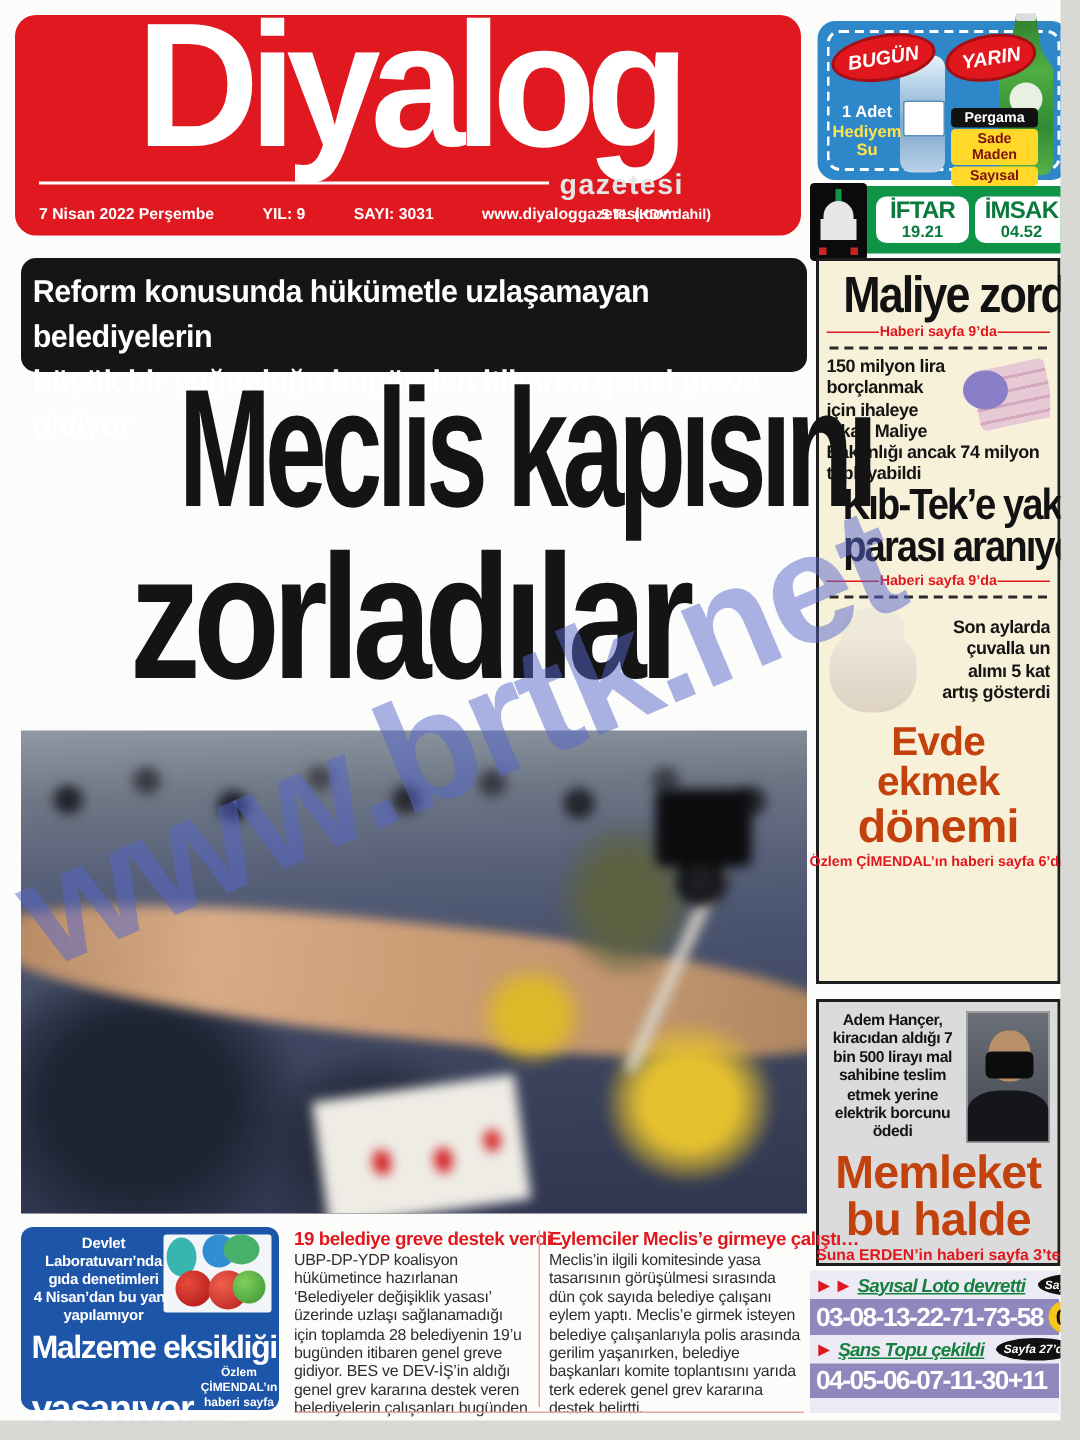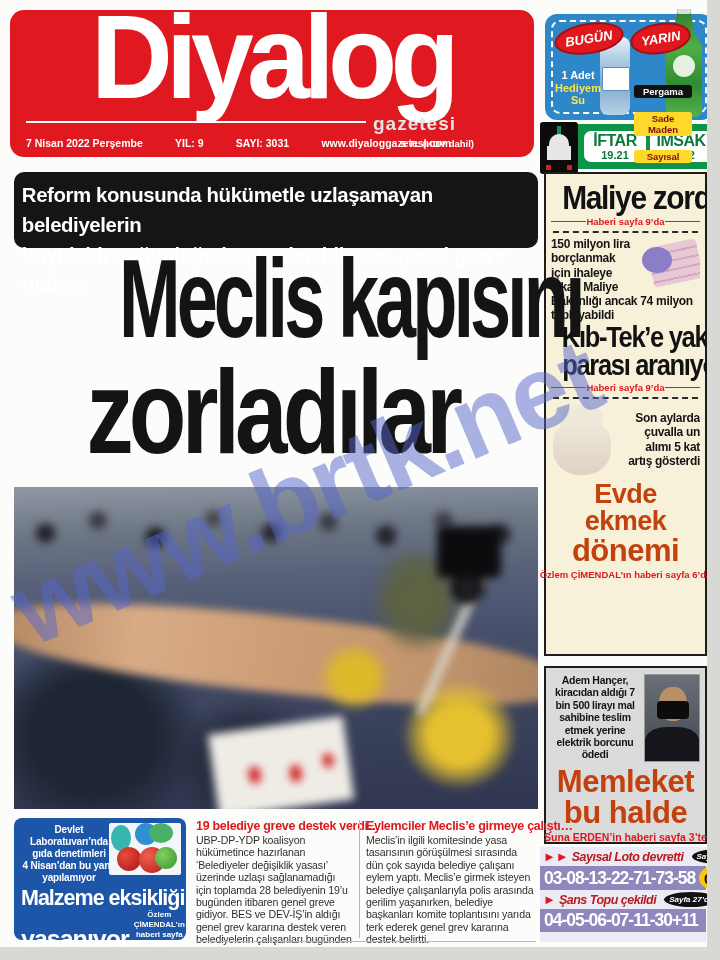--- a/index.html
+++ b/index.html
@@ -21,21 +21,21 @@
   .promo-inner { position:absolute; inset:3px; border:2px dashed #fff; border-radius:9px; }
   .oval { position:absolute; background:#e0181e; color:#fff; font-style:italic; font-weight:700; font-size:13px; border-radius:50%; padding:6px 9px; transform:rotate(-9deg); border:2px solid #a50e13; z-index:3; }
   .oval.bugun { left:6px; top:6px; }
   .oval.yarin { left:82px; top:6px; }
   .promo-left-txt { position:absolute; left:4px; top:52px; width:52px; text-align:center; font-weight:700; font-size:11px; color:#fff; line-height:1.15; z-index:2; }
   .promo-left-txt .yel { color:#ffe34d; }
   .water-bottle { position:absolute; left:52px; top:20px; width:30px; height:78px; background:linear-gradient(180deg,#e8f2fa 0%,#aecbe4 30%,#7fa8cd 60%,#b9d2e8 100%); border-radius:8px; z-index:1; }
   .water-bottle:before { content:""; position:absolute; left:9px; top:-6px; width:12px; height:8px; background:#eef4f8; border-radius:2px; }
   .water-bottle:after { content:""; position:absolute; left:2px; top:30px; width:26px; height:22px; background:#ffffff; border:1px solid #5a8fc0; border-radius:2px; }
   .promo-mid-txt { position:absolute; left:86px; top:54px; width:58px; z-index:2; text-align:center; }
-  .chip { display:block; margin:14px auto; background:#ffd829; color:#7a1010; font-weight:700; font-size:9.5px; border-radius:3px; padding:1px 3px; }
+  .chip { display:block; margin:1px auto; background:#ffd829; color:#7a1010; font-weight:700; font-size:9.5px; border-radius:3px; padding:1px 3px; }
   .chip.first { background:#111; color:#fff; }
   .soda-bottle { position:absolute; right:8px; top:-8px; width:36px; height:108px; background:linear-gradient(180deg,#2f7d2e 0%,#4fae43 35%,#2f8c33 70%,#57b24a 100%); border-radius:10px 10px 8px 8px; clip-path:polygon(32% 0,68% 0,78% 22%,100% 34%,100% 100%,0 100%,0 34%,22% 22%); z-index:2; }
   .soda-bottle:before { content:""; position:absolute; left:50%; top:46px; width:22px; height:22px; margin-left:-11px; background:#e8f0e2; border-radius:50%; }
   .soda-bottle:after { content:""; position:absolute; left:50%; top:-2px; width:14px; height:7px; margin-left:-7px; background:#ddd; border-radius:2px; }
 
   
   .prayer { position:absolute; left:540px; top:124px; width:178px; height:45px; background:#0e9447; border-radius:6px; display:flex; align-items:center; gap:4px; padding:4px 6px 4px 44px; }
   .mosque { position:absolute; left:0; top:-2px; width:38px; height:52px; background:#0b0b0b; border-radius:3px; }
   .mosque .dome { position:absolute; left:9px; top:12px; width:20px; height:12px; background:#e7e7e7; border-radius:10px 10px 0 0; }
   .mosque .base { position:absolute; left:7px; top:24px; width:24px; height:14px; background:#e7e7e7; }
@@ -110,21 +110,21 @@
   .mask-photo { float:right; width:56px; height:88px; margin:0 0 2px 5px; background:linear-gradient(180deg,#6a6f78,#43464d); border:1px solid #999; position:relative; overflow:hidden; }
   .mask-photo .face { position:absolute; left:14px; top:12px; width:28px; height:34px; background:#b98f68; border-radius:45%; }
   .mask-photo .mask { position:absolute; left:12px; top:26px; width:32px; height:18px; background:#0c0c0c; border-radius:4px; }
   .mask-photo .hood { position:absolute; left:0; bottom:0; width:100%; height:34px; background:#14161c; border-radius:40% 40% 0 0; }
   .round-head { text-align:center; font-weight:700; color:#c2410c; letter-spacing:-.5px; line-height:1.0; margin-top:2px; }
 
   
   .lotto { position:absolute; left:540px; top:847px; width:166px; height:95px; background:#eceaf4; font-weight:700; }
   .lrow { display:flex; align-items:center; gap:3px; padding:2px 3px; }
   .chev { color:#e0181e; font-size:13px; line-height:1; font-weight:900; }
-  .ltitle { font-size:12.5px; font-style:italic; letter-spacing:-.5px; color:#b91c1c; white-space:nowrap; }
+  .ltitle { font-size:12.5px; font-style:italic; letter-spacing:-.5px; color:#15803d; white-space:nowrap;text-decoration:underline; }
   .lline { flex:1; border-top:2px solid #111; margin:0 1px; }
   .lpage { background:#111; color:#fff; font-size:8px; font-style:italic; border-radius:50%; padding:3px 5px; white-space:nowrap; }
   .lnums { background:#8e88bd; color:#fff; font-size:17.5px; font-weight:800; letter-spacing:-1px; padding:1px 4px; display:flex; align-items:center; gap:4px; white-space:nowrap; }
   .lext { background:#f5c518; color:#111; border-radius:50%; width:24px; height:22px; display:flex; align-items:center; justify-content:center; font-size:15px; flex:0 0 auto; }
 
   
   .bluebox { position:absolute; left:14px; top:818px; width:172px; height:122px; background:#1d55a8; border-radius:8px; padding:6px 7px; color:#fff; }
   .bb-img { position:absolute; right:5px; top:5px; width:72px; height:52px; background:#f2f6f8; border-radius:2px; overflow:hidden; }
   .bb-img i { position:absolute; border-radius:50%; }
   .bb-a1 { left:8px; bottom:4px; width:24px; height:24px; background:radial-gradient(circle at 35% 35%, #e84b3c, #a81313); }

